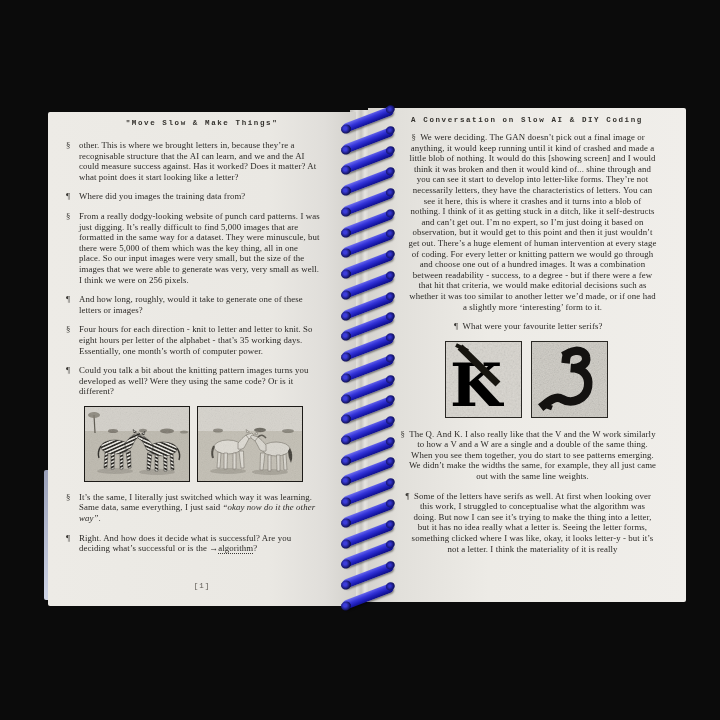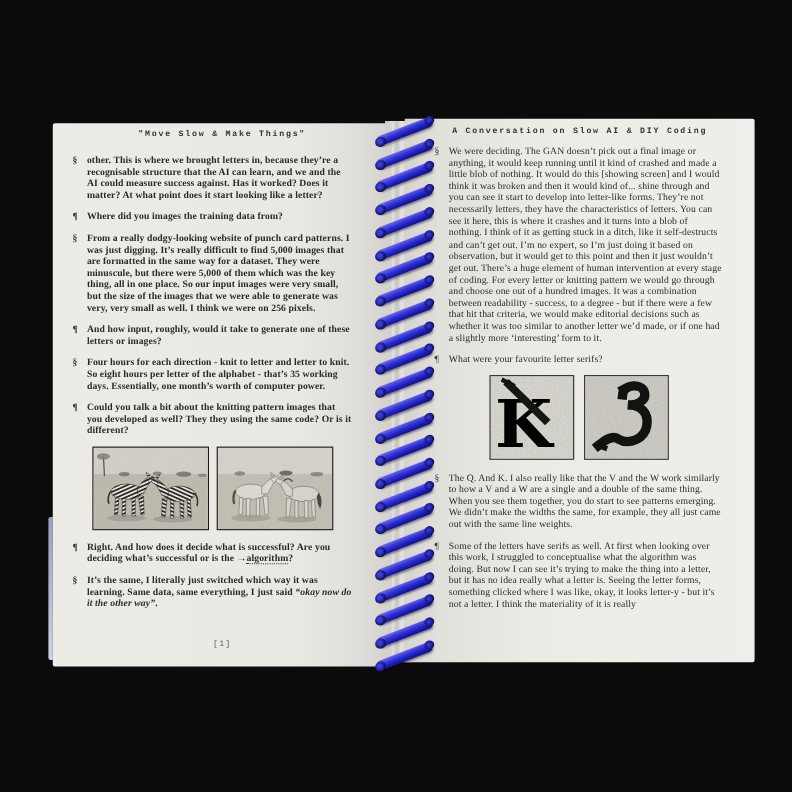--- a/index.html
+++ b/index.html
@@ -37,22 +37,22 @@
   }
   .header{
     text-align:center;
     font-family:"Liberation Mono",monospace;
     font-weight:700;font-size:7.5px;letter-spacing:1.6px;
     color:#33312d;white-space:nowrap;
   }
   .page-left .header{margin-top:7px;}
   .page-right .header{margin-top:8px;}
   .textcol{position:absolute;}
-  .page-left .textcol{left:18px;top:28px;width:254px;font-weight:bold;}
-  .page-right .textcol{left:27px;top:24px;width:262px;}
+  .page-left .textcol{left:18px;top:28px;width:254px;}
+  .page-right .textcol{left:27px;top:24px;width:262px;text-align:center;}
   .para{
     margin:0 0 9px 0;
     font-size:8.8px;line-height:10.6px;
     padding-left:13px;text-indent:-13px;
     letter-spacing:.1px;
   }
   .marker{display:inline-block;width:13px;text-indent:0;color:#3a3834;}
   .italic{font-style:italic;}
   .xref-link{border-bottom:1px dotted #3a3834;}
   .pagenum{
@@ -103,23 +103,23 @@
 
     <div class="page-edge"></div>
     <div class="spine"></div>
 
     <div class="page page-left">
       <div class="header">"Move Slow &amp; Make Things"</div>
       <div class="textcol">
         <p class="para"><span class="marker">§</span><span>other. This is where we brought letters in, because they’re a recognisable structure that the AI can learn, and we and the AI could measure success against. Has it worked? Does it matter? At what point does it start looking like a letter?</span></p>
         <p class="para"><span class="marker">¶</span><span>Where did you images the training data from?</span></p>
         <p class="para"><span class="marker">§</span><span>From a really dodgy-looking website of punch card patterns. I was just digging. It’s really difficult to find 5,000 images that are formatted in the same way for a dataset. They were minuscule, but there were 5,000 of them which was the key thing, all in one place. So our input images were very small, but the size of the images that we were able to generate was very, very small as well. I think we were on 256 pixels.</span></p>
-        <p class="para"><span class="marker">¶</span><span>And how input, roughly, would it take to generate one of these letters or images?</span></p>
+        <p class="para"><span class="marker">¶</span><span>And how long, roughly, would it take to generate one of these letters or images?</span></p>
         <p class="para"><span class="marker">§</span><span>Four hours for each direction - knit to letter and letter to knit. So eight hours per letter of the alphabet - that’s 35 working days. Essentially, one month’s worth of computer power.</span></p>
-        <p class="para"><span class="marker">¶</span><span>Could you talk a bit about the knitting pattern images that you developed as well? They they using the same code? Or is it different?</span></p>
+        <p class="para"><span class="marker">¶</span><span>Could you talk a bit about the knitting pattern images turns you developed as well? Were they using the same code? Or is it different?</span></p>
 
         <div class="photo-row">
 
           <div class="photo">
             <svg width="104" height="74" viewBox="0 0 104 74">
               <defs>
                 <pattern id="zp" width="3.2" height="3.2" patternUnits="userSpaceOnUse" patternTransform="rotate(66)">
                   <rect width="3.2" height="3.2" fill="#e9e7e0"></rect>
                     <rect width="1.6" height="3.2" fill="#201e1a"></rect>
                 </pattern>
@@ -183,22 +183,22 @@
               <use href="#hq" transform="translate(13,27)" fill="#dedbd3" stroke="#817d73" stroke-width="0.7"></use>
               <path d="M16,39 Q13,45 15,51" stroke="#45423a" stroke-width="2" fill="none"></path>
               <use href="#hq" transform="translate(95,29) scale(-1,1)" fill="#d9d6ce" stroke="#817d73" stroke-width="0.7"></use>
               <path d="M92,41 Q96,48 93,56 Q90,50 90,44 Z" fill="#3d3a33"></path>
               <path d="M60,30 Q64,26 68,31" stroke="#55524a" stroke-width="1.5" fill="none"></path>
               <rect width="104" height="74" filter="url(#grain2)" opacity="0.18"></rect>
             </svg>
           </div>
         </div>
 
+        <p class="para"><span class="marker">§</span><span>It’s the same, I literally just switched which way it was learning. Same data, same everything, I just said </span><span class="italic">“okay now do it the other way”</span><span>.</span></p>
         <p class="para"><span class="marker">¶</span><span>Right. And how does it decide what is successful? Are you deciding what’s successful or is the </span><span>→</span><span class="xref-link">algorithm</span><span>?</span></p>
-        <p class="para"><span class="marker">§</span><span>It’s the same, I literally just switched which way it was learning. Same data, same everything, I just said </span><span class="italic">“okay now do it the other way”</span><span>.</span></p>
       </div>
       <div class="pagenum">[1]</div>
     </div>
 
     <div class="page page-right">
       <div class="header">A Conversation on Slow AI &amp; DIY Coding</div>
       <div class="textcol">
         <p class="para"><span class="marker">§</span><span>We were deciding. The GAN doesn’t pick out a final image or anything, it would keep running until it kind of crashed and made a little blob of nothing. It would do this [showing screen] and I would think it was broken and then it would kind of... shine through and you can see it start to develop into letter-like forms. They’re not necessarily letters, they have the characteristics of letters. You can see it here, this is where it crashes and it turns into a blob of nothing. I think of it as getting stuck in a ditch, like it self-destructs and can’t get out. I’m no expert, so I’m just doing it based on observation, but it would get to this point and then it just wouldn’t get out. There’s a huge element of human intervention at every stage of coding. For every letter or knitting pattern we would go through and choose one out of a hundred images. It was a combination between readability - success, to a degree - but if there were a few that hit that criteria, we would make editorial decisions such as whether it was too similar to another letter we’d made, or if one had a slightly more ‘interesting’ form to it.</span></p>
         <p class="para"><span class="marker">¶</span><span>What were your favourite letter serifs?</span></p>
 

